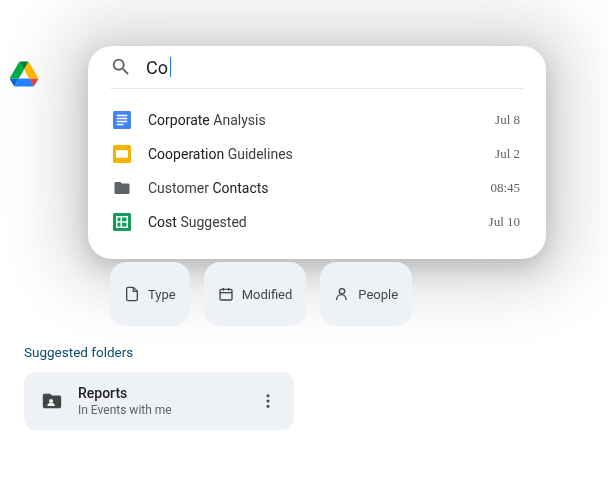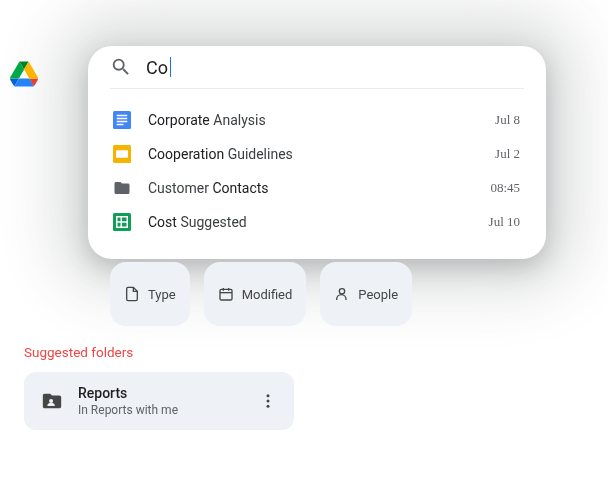--- a/index.html
+++ b/index.html
@@ -46,21 +46,21 @@
       border-radius: 16px;
       padding: 24px 14px;
       font-size: 13px; color: #444746;
       cursor: pointer;
     }
     .chip-icon { display:flex; color:#444746; }
     
     .suggested-label {
       position: absolute;
       left: 24px; top: 344px;
-      font-size: 13.5px; color: #ef4444;
+      font-size: 13.5px; color: #0c4a6e;
     }
     
     .folders-row {
       position: absolute;
       left: 24px; top: 372px;
       display: flex; gap: 22px;
     }
     .folder-card {
       width: 270px;
       background: #eef1f6;
@@ -193,21 +193,21 @@
   <div class="folder-card">
     <span class="folder-icon">
       <svg width="22" height="22" viewBox="0 0 24 24" fill="#444746">
           <path d="M20 6h-8l-2-2H4c-1.1 0-2 .9-2 2v12c0 1.1.9 2 2 2h16c1.1 0 2-.9 2-2V8c0-1.1-.9-2-2-2z"></path>
           <circle cx="11" cy="12" r="2.2" fill="#eef1f6"></circle>
           <path d="M7 17c0-1.8 1.8-3 4-3s4 1.2 4 3v.5H7z" fill="#eef1f6"></path>
         </svg>
     </span>
     <div class="folder-text">
       <div class="folder-title">Reports</div>
-      <div class="folder-sub">In Reports with me</div>
+      <div class="folder-sub">In Events with me</div>
     </div>
     <div class="folder-menu">
       <svg width="18" height="18" viewBox="0 0 24 24" fill="currentColor">
           <circle cx="12" cy="5" r="2"></circle>
           <circle cx="12" cy="12" r="2"></circle>
           <circle cx="12" cy="19" r="2"></circle>
         </svg>
     </div>
   </div>
 </div>

